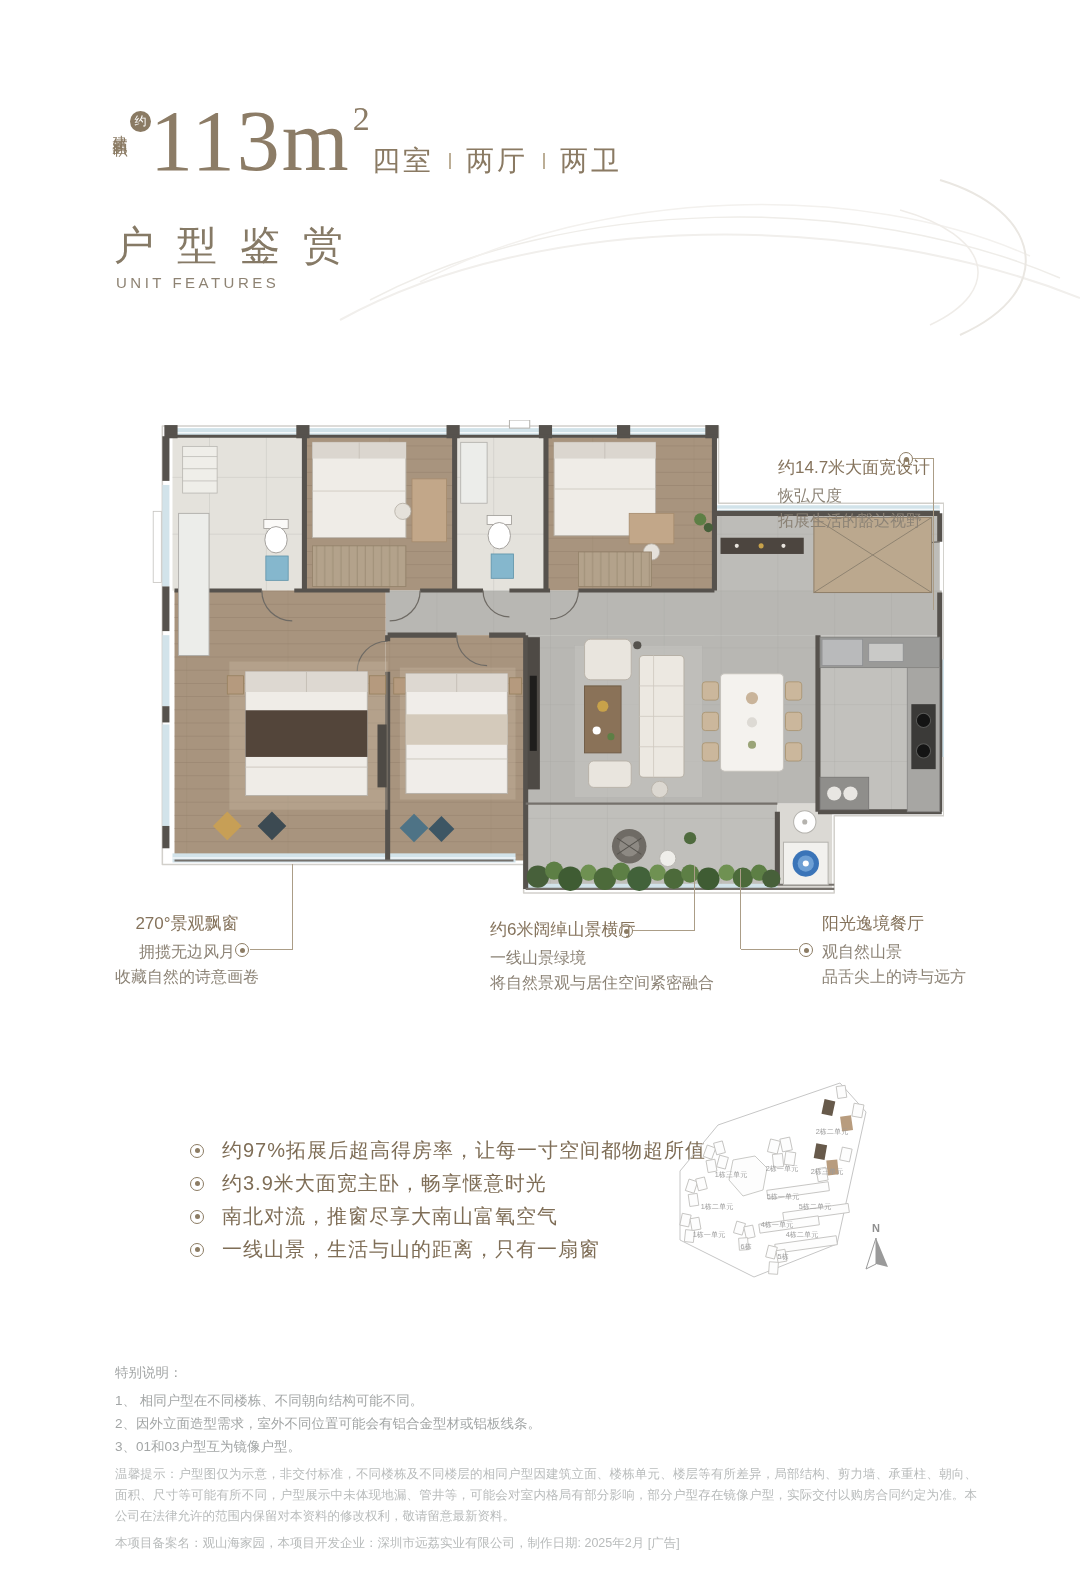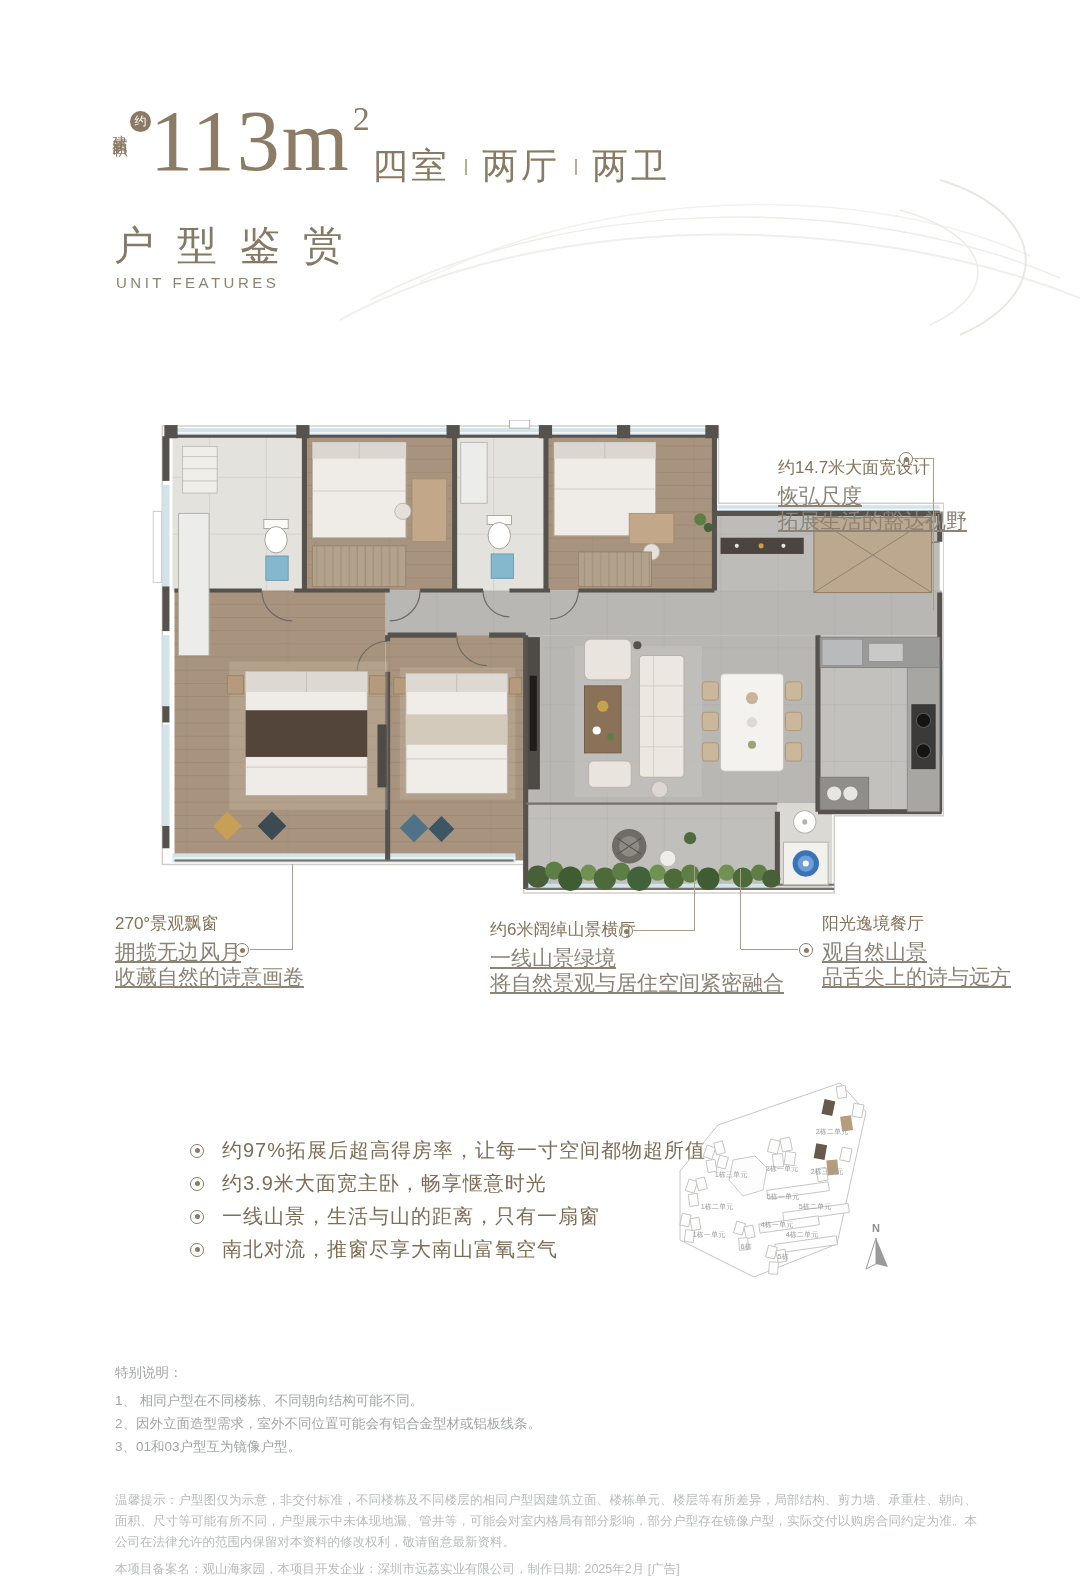--- a/index.html
+++ b/index.html
@@ -7,50 +7,50 @@
         font-family:"Liberation Sans",sans-serif;overflow:hidden;}
   
   .v-label{position:absolute;left:112px;top:123px;writing-mode:vertical-rl;
            font-size:15px;letter-spacing:3px;color:#8a7a63;line-height:16px;}
   .approx-badge{position:absolute;left:130px;top:111px;width:21px;height:21px;border-radius:50%;
            background:#8a7a63;color:#fff;font-size:12px;line-height:21px;text-align:center;}
   .area-number{position:absolute;left:150px;top:98px;font-family:"Liberation Serif",serif;
            font-size:86px;line-height:86px;color:#8c7c66;letter-spacing:2px;font-weight:400;text-align:center;}
   .area-number .sup{font-size:34px;position:relative;top:-40px;margin-left:2px;}
   .specs{position:absolute;left:372px;top:142px;display:flex;align-items:center;gap:15px;
-           font-size:36px;color:#8a7a63;letter-spacing:3px;}
+           font-size:28px;color:#8a7a63;letter-spacing:3px;}
   .spec-sep{width:2px;height:16px;background:#bcae96;}
   .sec-title{position:absolute;left:114px;top:218px;font-size:40px;letter-spacing:23px;
            color:#867a66;font-weight:400;}
   .sec-sub{position:absolute;left:116px;top:274px;font-size:15px;letter-spacing:3.5px;color:#8e8373;}
   .swirl{position:absolute;left:300px;top:130px;pointer-events:none;}
   
   .anno{position:absolute;}
   .anno-title{font-size:17px;line-height:24px;color:#85735c;margin:0 0 3px 0;}
-  .anno-line{font-size:21px;line-height:25px;color:#8c8376;text-decoration:underline;}
+  .anno-line{font-size:16px;line-height:25px;color:#8c8376;}
   .marker{position:absolute;width:12px;height:12px;border:1.6px solid #8c7c64;border-radius:50%;}
   .marker::after{content:"";position:absolute;left:50%;top:50%;width:5px;height:5px;
            margin:-2.5px 0 0 -2.5px;background:#8c7c64;border-radius:50%;}
   .conn{position:absolute;background:#ab9d87;}
   
   .bullets{position:absolute;left:190px;top:1140px;list-style:none;margin:0;padding:0;text-align:right;}
   .bullets li{display:flex;align-items:center;margin-bottom:12px;height:21px;}
   .bullet-icon{position:relative;width:12px;height:12px;border:1.6px solid #8c7c64;
            border-radius:50%;margin-right:18px;flex:none;}
   .bullet-icon::after{content:"";position:absolute;left:50%;top:50%;width:5px;height:5px;
            margin:-2.5px 0 0 -2.5px;background:#8c7c64;border-radius:50%;}
   .bullets span.txt{font-size:20px;color:#7f6e57;letter-spacing:1px;}
   
   .floorplan{position:absolute;left:152px;top:420px;}
   .sitemap{position:absolute;left:655px;top:1068px;}
   
   .footnotes{position:absolute;left:115px;top:1364px;width:862px;}
   .sp-title{font-size:13.5px;color:#a3a6a6;margin:0 0 7px 0;}
   .sp-item{font-size:13.5px;color:#a3a6a6;line-height:23px;}
-  .disclaimer{margin-top:32px;font-size:12.5px;color:#b9bcbc;line-height:21px;text-align:justify;}
+  .disclaimer{margin-top:6px;font-size:12.5px;color:#b9bcbc;line-height:21px;text-align:justify;}
   .record{margin-top:8px;font-size:12.5px;color:#b9bcbc;}
 </style>
 </head>
 <body>
 
 <div class="page">
 
   <svg class="swirl" width="780" height="220" viewBox="0 0 780 220">
     <path d="M40,190 C240,80 560,80 780,168" fill="none" stroke="#f1efec" stroke-width="2"></path>
     <path d="M70,170 C270,65 560,62 760,148" fill="none" stroke="#efede9" stroke-width="1.5"></path>
@@ -331,21 +331,21 @@
 
   <div class="anno" style="left:778px;top:420px;margin-top:36px;">
     <div class="anno-title">约14.7米大面宽设计</div>
     <div class="anno-line">恢弘尺度</div>
     <div class="anno-line">拓展生活的豁达视野</div>
   </div>
   <div class="marker" style="left:899px;top:452px;"></div>
   <div class="conn" style="left:913px;top:457.5px;width:21px;height:1.3px;"></div>
   <div class="conn" style="left:933px;top:458px;width:1.3px;height:152px;"></div>
 
-  <div class="anno" style="left:115px;top:912px;">
+  <div class="anno" style="left:115px;top:912px;text-align:center;">
     <div class="anno-title">270°景观飘窗</div>
     <div class="anno-line">拥揽无边风月</div>
     <div class="anno-line">收藏自然的诗意画卷</div>
   </div>
   <div class="marker" style="left:235px;top:943px;"></div>
   <div class="conn" style="left:250px;top:948.5px;width:43px;height:1.3px;"></div>
   <div class="conn" style="left:292px;top:864px;width:1.3px;height:85px;"></div>
 
   <div class="anno" style="left:490px;top:918px;">
     <div class="anno-title">约6米阔绰山景横厅</div>
@@ -369,25 +369,25 @@
     <li>
         <span class="bullet-icon"></span>
         <span class="txt">约97%拓展后超高得房率，让每一寸空间都物超所值</span>
       </li>
     <li>
         <span class="bullet-icon"></span>
         <span class="txt">约3.9米大面宽主卧，畅享惬意时光</span>
       </li>
     <li>
         <span class="bullet-icon"></span>
-        <span class="txt">一线山景，生活与山的距离，只有一扇窗</span>
+        <span class="txt">南北对流，推窗尽享大南山富氧空气</span>
       </li>
     <li>
         <span class="bullet-icon"></span>
-        <span class="txt">南北对流，推窗尽享大南山富氧空气</span>
+        <span class="txt">一线山景，生活与山的距离，只有一扇窗</span>
       </li>
   </ul>
 
   <div class="sitemap">
   <svg width="320" height="215" viewBox="0 0 320 215" font-family="Liberation Sans, sans-serif">
     <polygon points="185,15 211,44 182,176 99,209 25,172 25,103 63,57" fill="none" stroke="#c6c6c6" stroke-width="1"></polygon>
     <g fill="#fdfdfd" stroke="#bdbcb9" stroke-width="0.8">
       <rect x="198" y="36" width="10" height="13" transform="rotate(10 203 42)"></rect>
       <rect x="182" y="18" width="9" height="12" transform="rotate(-8 186 24)"></rect>
       <rect x="186" y="80" width="10" height="13" transform="rotate(12 191 86)"></rect>

